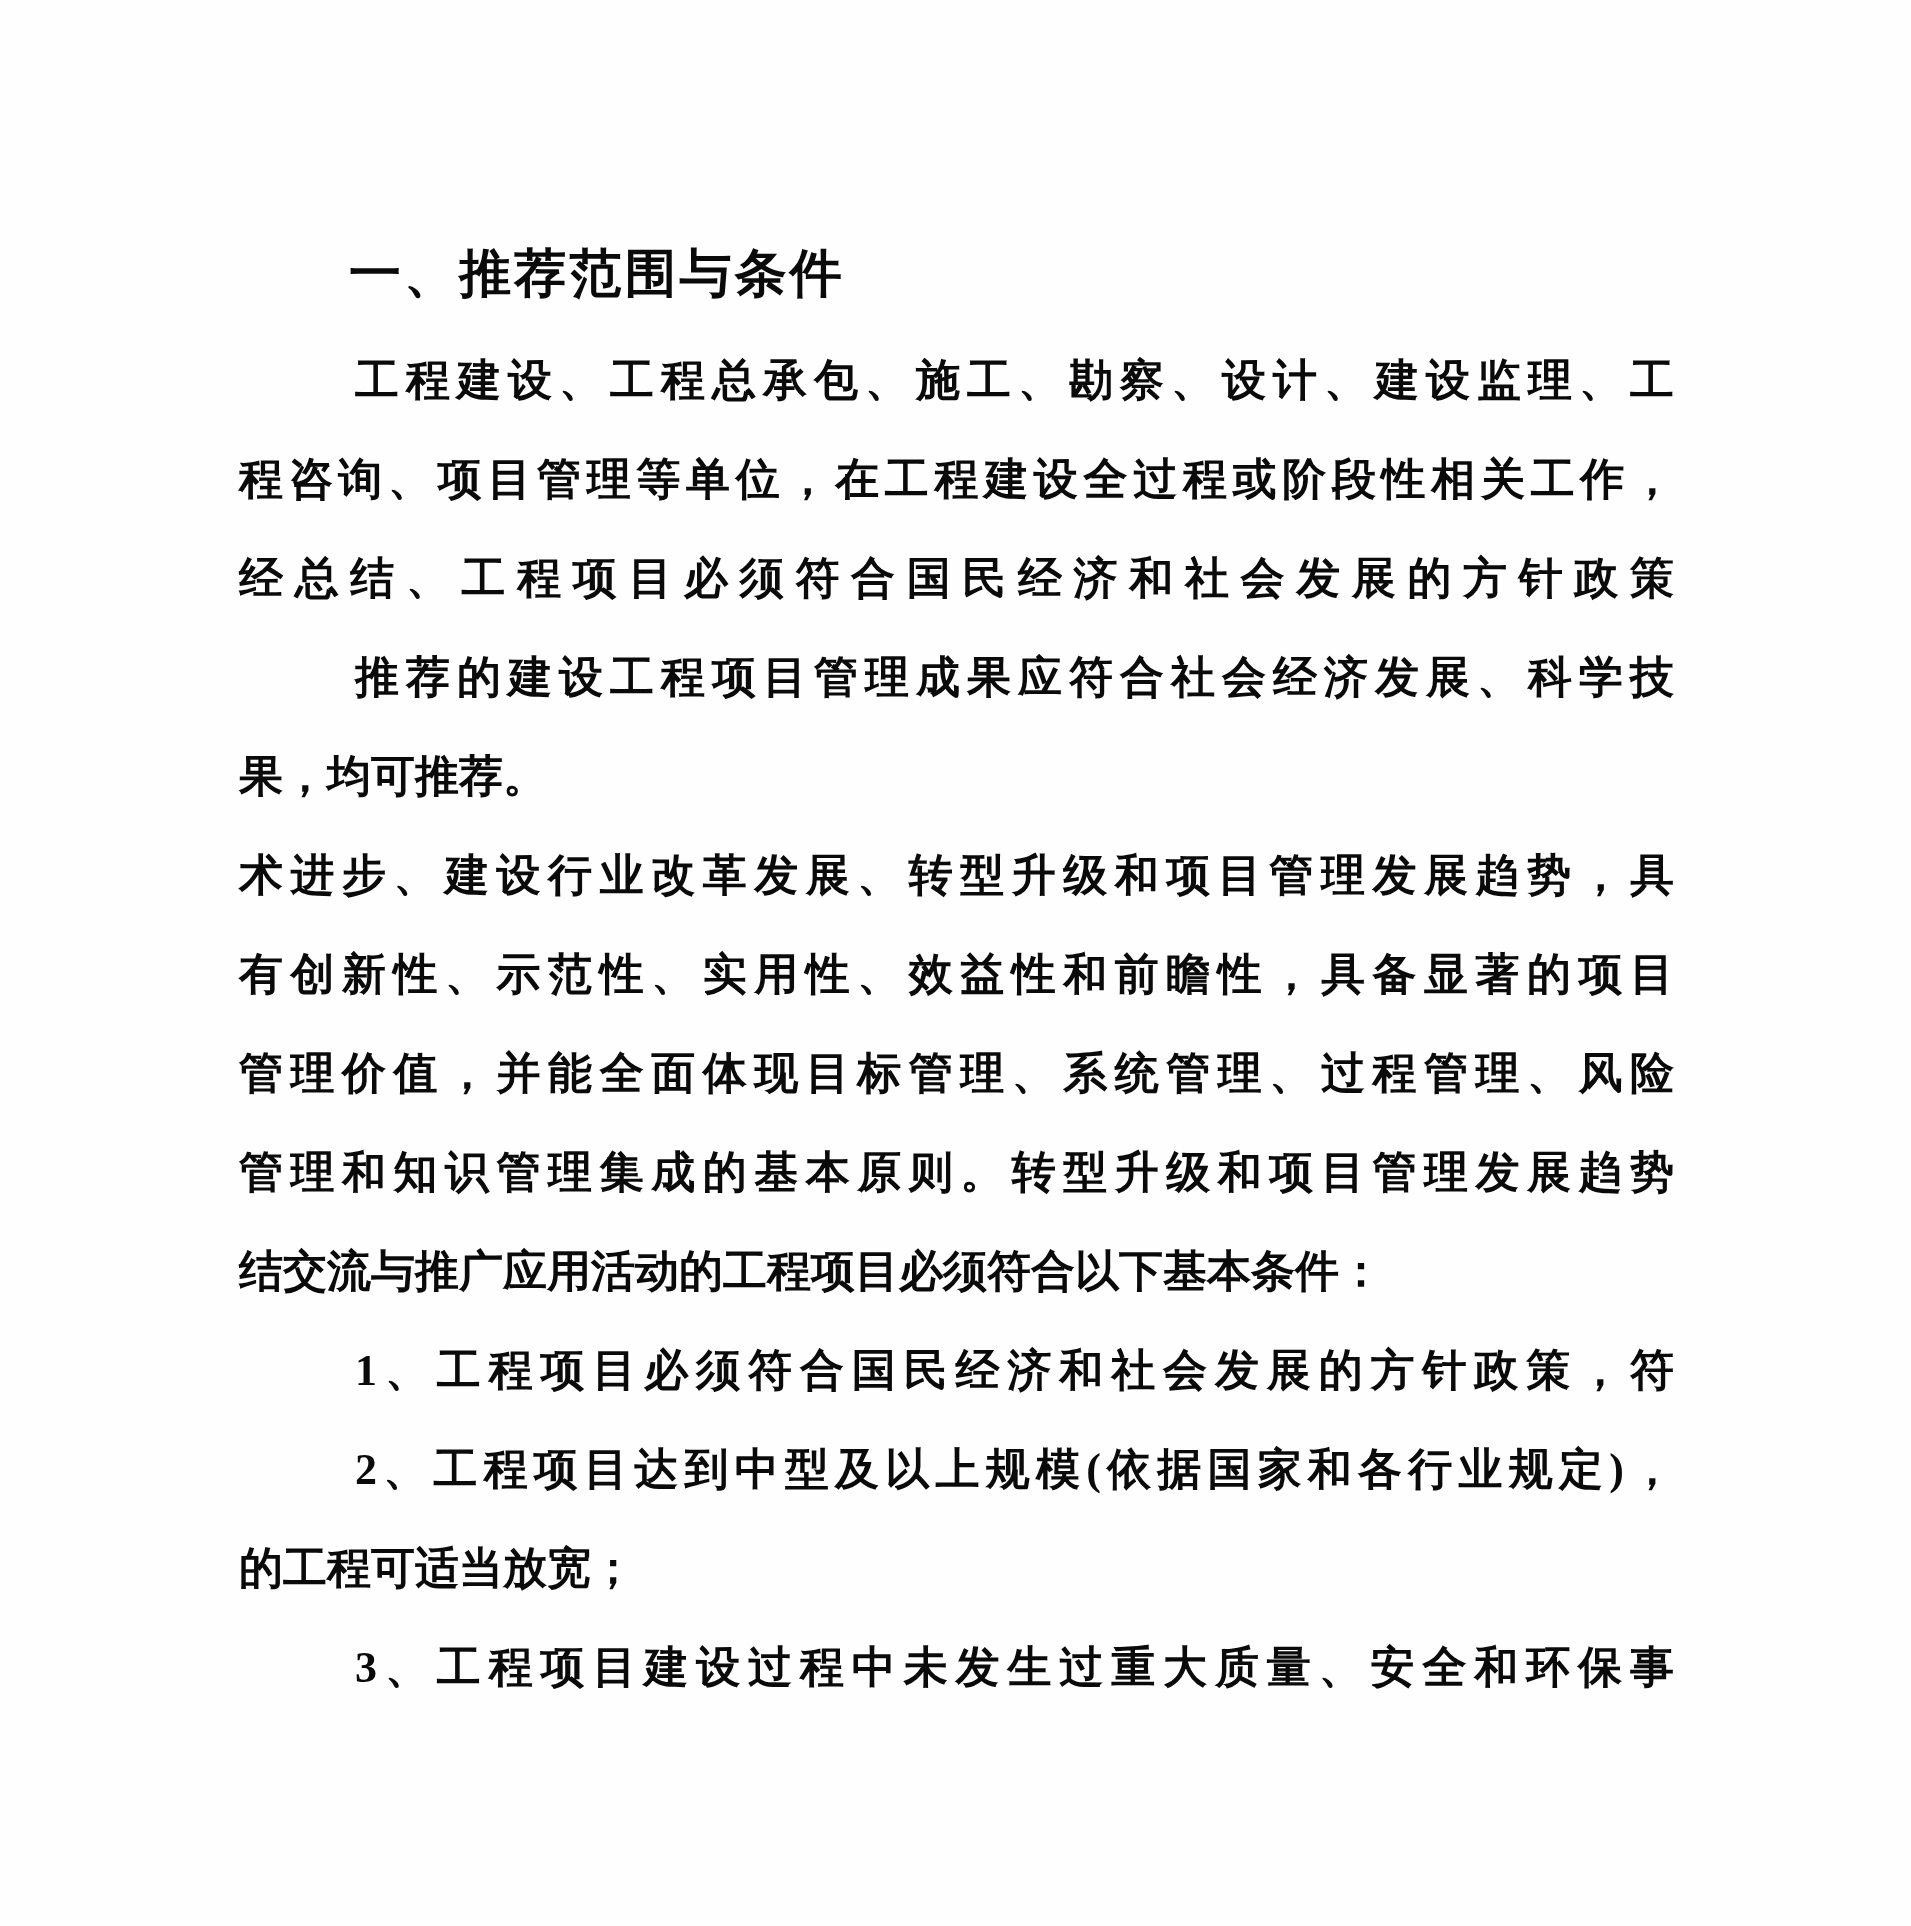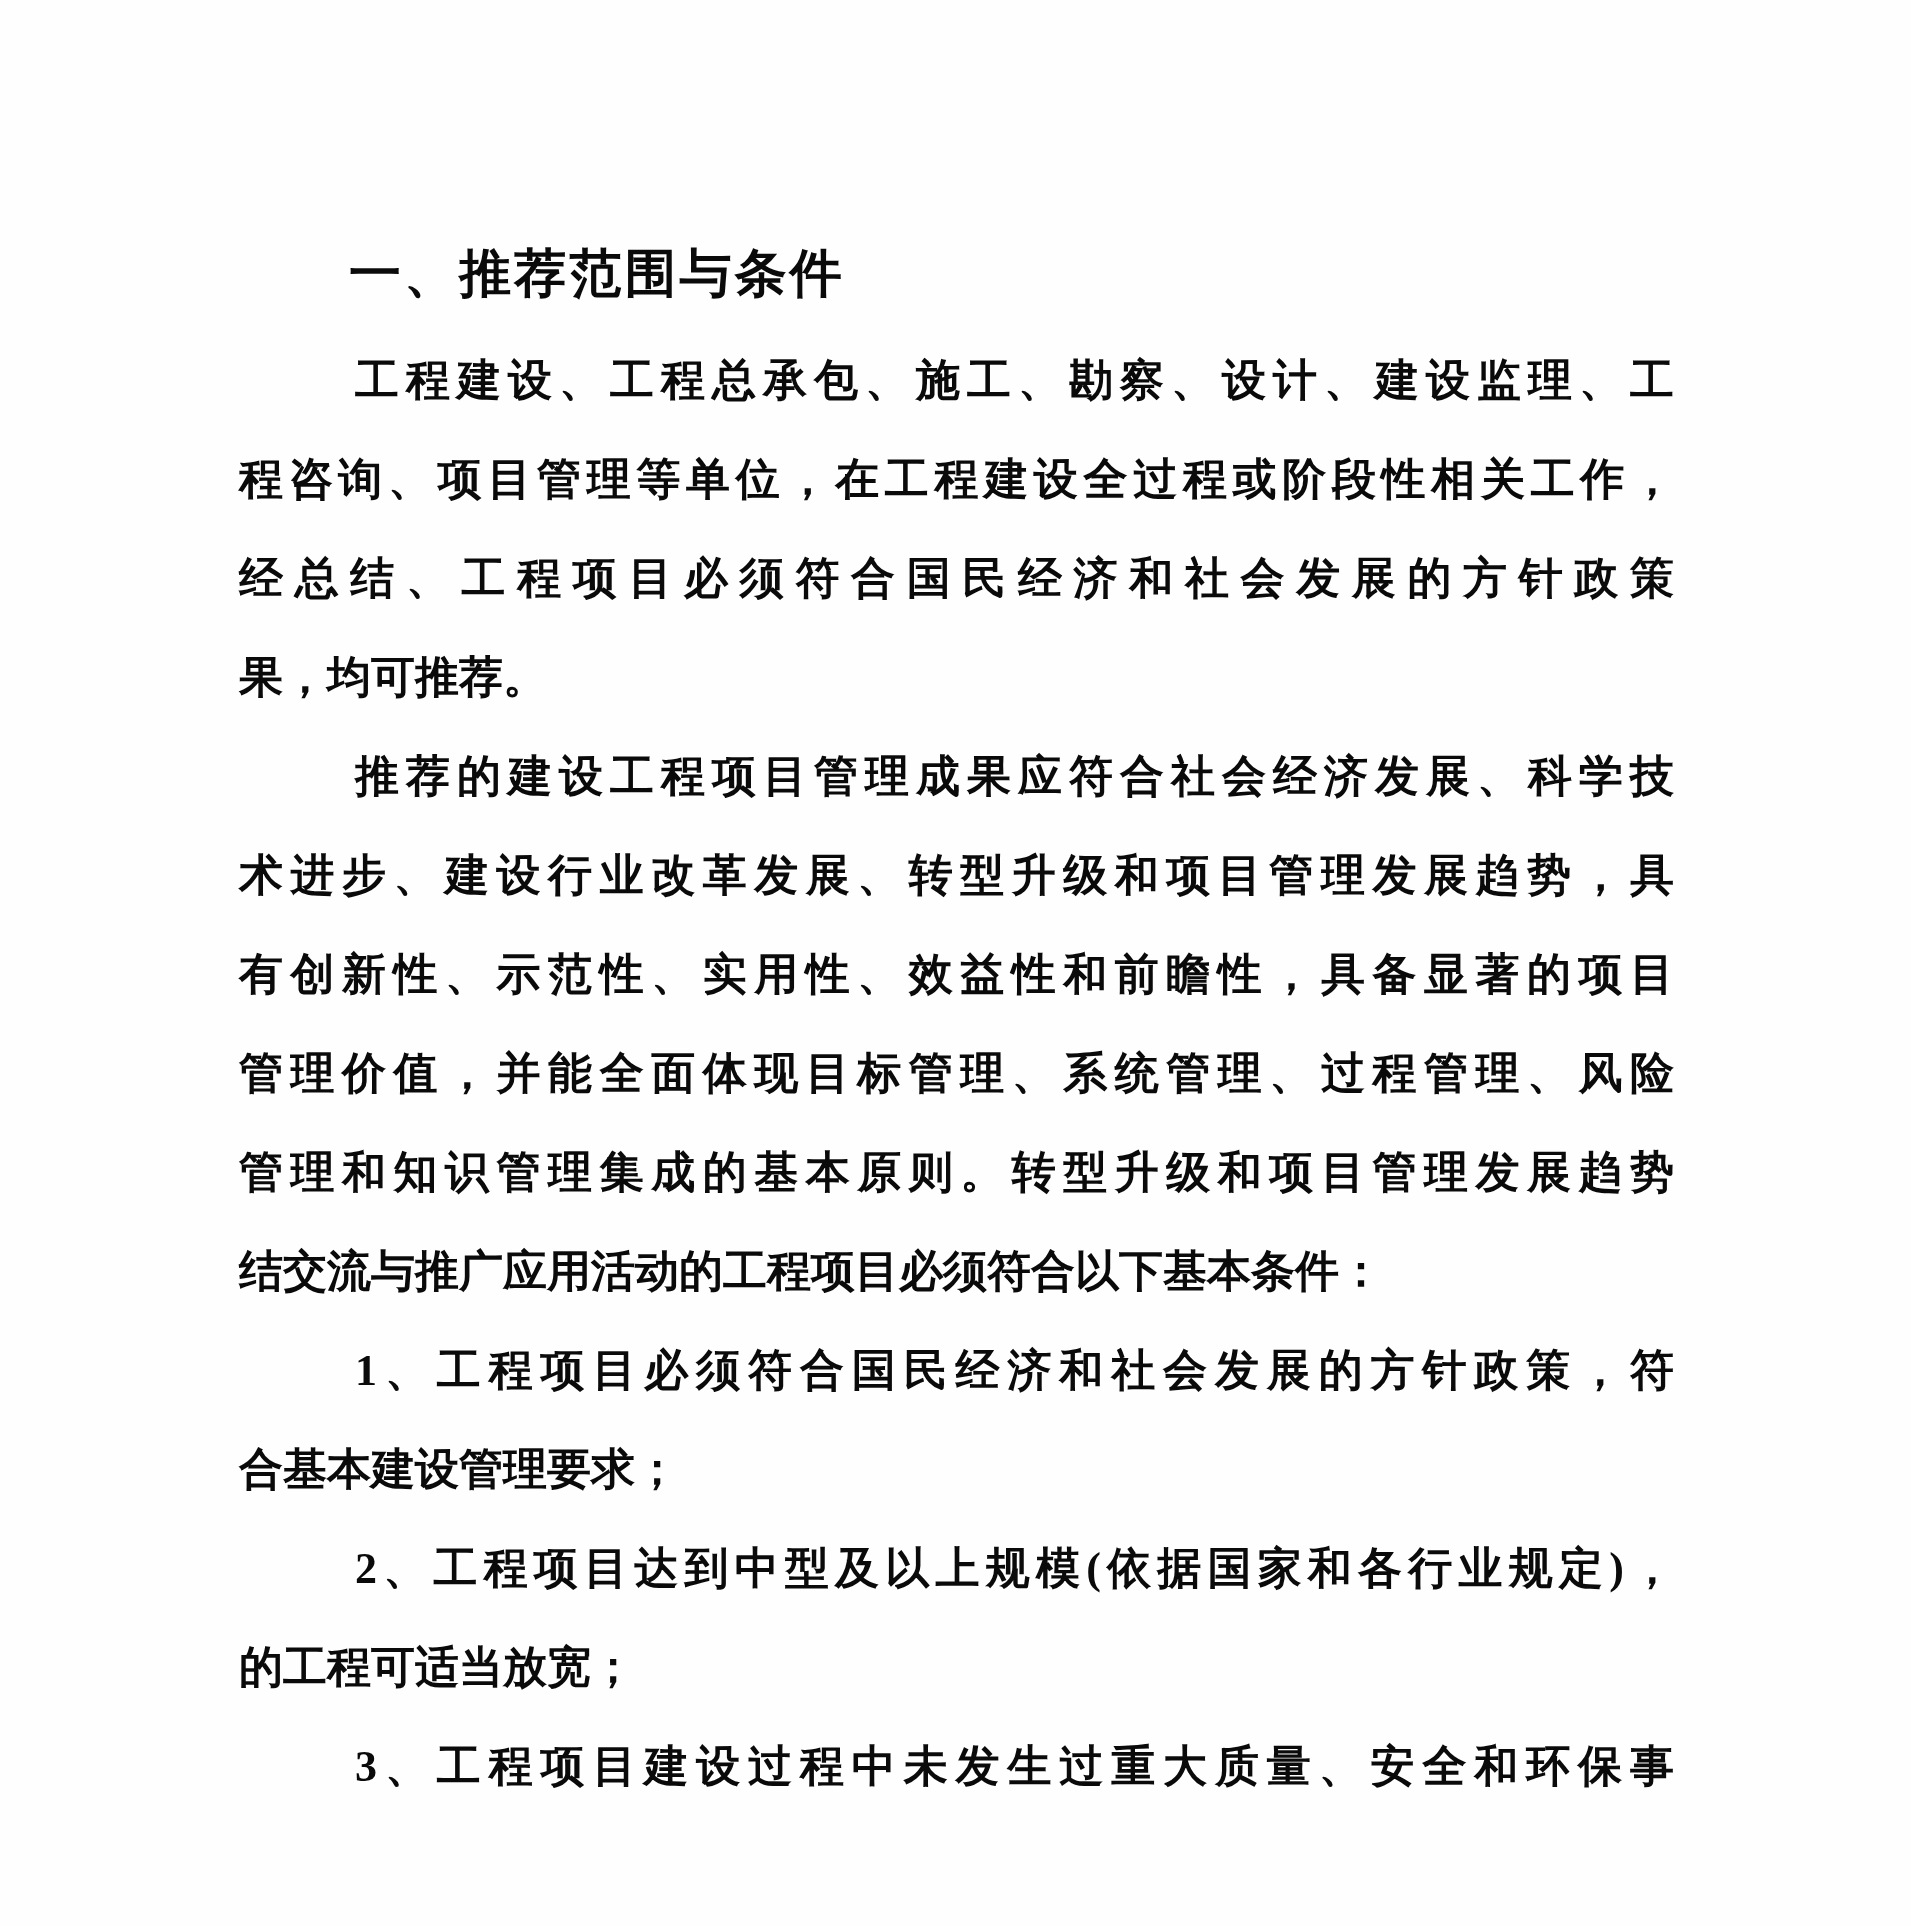--- a/index.html
+++ b/index.html
@@ -51,27 +51,26 @@
 </style>
 </head>
 <body>
 
 <div class="page">
   <div class="heading">一、推荐范围与条件</div>
   <div class="body-text">
       <div class="line indent justify">工程建设、工程总承包、施工、勘察、设计、建设监理、工</div>
       <div class="line justify">程咨询、项目管理等单位，在工程建设全过程或阶段性相关工作，</div>
       <div class="line justify">经总结、工程项目必须符合国民经济和社会发展的方针政策</div>
+      <div class="line indent justify">推荐的建设工程项目管理成果应符合社会经济发展、科学技</div>
       <div class="line">果，均可推荐。</div>
-      <div class="line indent justify">推荐的建设工程项目管理成果应符合社会经济发展、科学技</div>
       <div class="line justify">术进步、建设行业改革发展、转型升级和项目管理发展趋势，具</div>
       <div class="line justify">有创新性、示范性、实用性、效益性和前瞻性，具备显著的项目</div>
       <div class="line justify">管理价值，并能全面体现目标管理、系统管理、过程管理、风险</div>
       <div class="line justify">管理和知识管理集成的基本原则。转型升级和项目管理发展趋势</div>
       <div class="line">结交流与推广应用活动的工程项目必须符合以下基本条件：</div>
       <div class="line indent justify">1、工程项目必须符合国民经济和社会发展的方针政策，符</div>
-      <div class="line">合基本建设管理要求；</div>
       <div class="line indent justify">2、工程项目达到中型及以上规模(依据国家和各行业规定)，</div>
       <div class="line">的工程可适当放宽；</div>
       <div class="line indent justify">3、工程项目建设过程中未发生过重大质量、安全和环保事</div>
     </div>
 </div>
 
 
 </body></html>

